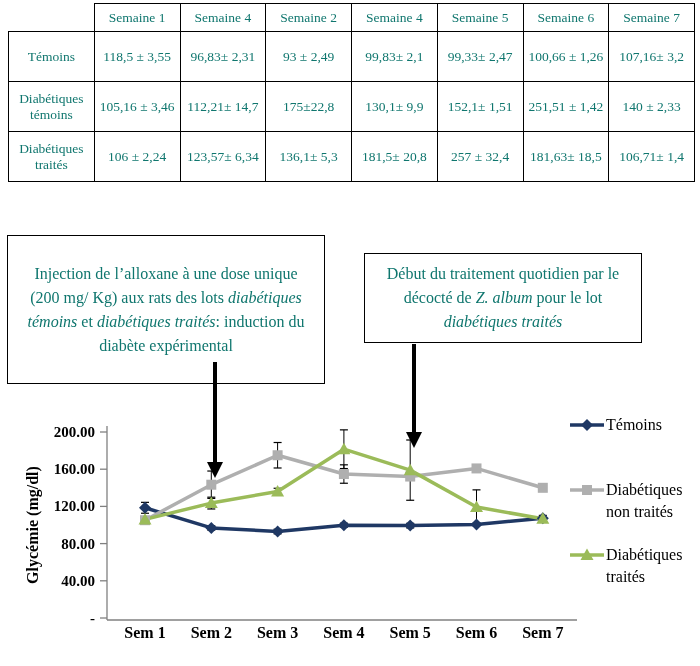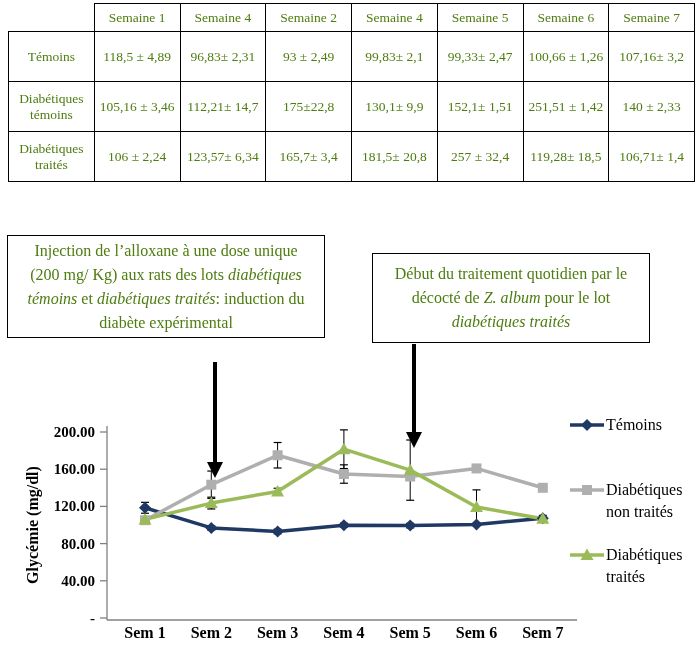--- a/index.html
+++ b/index.html
@@ -1,33 +1,33 @@
 <!DOCTYPE html>
 <html><head>
 <meta charset="utf-8">
 <style>
   html,body{margin:0;padding:0;background:#fff;}
   .page{position:relative;width:700px;height:666px;background:#fff;overflow:hidden;
-        font-family:"Liberation Serif","DejaVu Serif",serif;color:#4d7c0f;}
+        font-family:"Liberation Serif","DejaVu Serif",serif;color:#0f766e;}
 
   
   .data-table{position:absolute;left:8px;top:3px;width:687px;border-collapse:collapse;
               table-layout:fixed;font-size:13.5px;}
   .data-table th,.data-table td{border:1.5px solid #000;text-align:center;vertical-align:middle;
               font-weight:normal;padding:1px 2px;}
   .data-table .corner{border-top:none;border-left:none;}
   .data-table tr.hdr{height:28px;}
   .data-table tr.datarow{height:50px;}
 
   
   .annotation-box{position:absolute;border:1.6px solid #000;background:#fff;box-sizing:border-box;
                   display:flex;align-items:center;justify-content:center;text-align:center;
                   font-size:16px;line-height:24px;}
-  .box-left{left:7px;top:235px;width:318px;height:103px;padding:2px 16px;}
-  .box-right{left:372px;top:253px;width:278px;height:90px;padding:2px 10px;}
+  .box-left{left:7px;top:235px;width:318px;height:149px;padding:2px 16px;}
+  .box-right{left:364px;top:253px;width:278px;height:90px;padding:2px 10px;}
 
   
   .overlay{position:absolute;left:0;top:0;width:700px;height:666px;pointer-events:none;}
   .chart-wrap{position:absolute;left:0;top:380px;width:700px;height:286px;}
 
   
   .tick-label{font:bold 15px "Liberation Serif",serif;fill:#000;}
   .x-label{font:bold 16px "Liberation Serif",serif;fill:#000;}
   .axis-title{font:bold 16px "Liberation Serif",serif;fill:#000;}
   .legend-label{font:16px "Liberation Serif",serif;fill:#000;}
@@ -44,21 +44,21 @@
       <th>Semaine 1</th>
       <th>Semaine 4</th>
       <th>Semaine 2</th>
       <th>Semaine 4</th>
       <th>Semaine 5</th>
       <th>Semaine 6</th>
       <th>Semaine 7</th>
     </tr>
     <tr class="datarow">
       <th>Témoins</th>
-      <td>118,5 ± 4,89</td>
+      <td>118,5 ± 3,55</td>
       <td>96,83± 2,31</td>
       <td>93 ± 2,49</td>
       <td>99,83± 2,1</td>
       <td>99,33± 2,47</td>
       <td>100,66 ± 1,26</td>
       <td>107,16± 3,2</td>
     </tr>
     <tr class="datarow">
       <th>Diabétiques témoins</th>
       <td>105,16 ± 3,46</td>
@@ -66,24 +66,24 @@
       <td>175±22,8</td>
       <td>130,1± 9,9</td>
       <td>152,1± 1,51</td>
       <td>251,51 ± 1,42</td>
       <td>140 ± 2,33</td>
     </tr>
     <tr class="datarow">
       <th>Diabétiques traités</th>
       <td>106 ± 2,24</td>
       <td>123,57± 6,34</td>
-      <td>165,7± 3,4</td>
+      <td>136,1± 5,3</td>
       <td>181,5± 20,8</td>
       <td>257 ± 32,4</td>
-      <td>119,28± 18,5</td>
+      <td>181,63± 18,5</td>
       <td>106,71± 1,4</td>
     </tr>
   </tbody>
     </table>
 
   <div class="annotation-box box-left">
     <div><span>Injection de l’alloxane à une dose unique (200 mg/ Kg) aux rats des lots </span><i>diabétiques témoins</i><span> et </span><i>diabétiques traités</i><span>: induction du diabète expérimental</span></div>
   </div>
   <div class="annotation-box box-right">
     <div><span>Début du traitement quotidien par le décocté de </span><i>Z. album</i><span> pour le lot </span><i>diabétiques traités</i></div>

